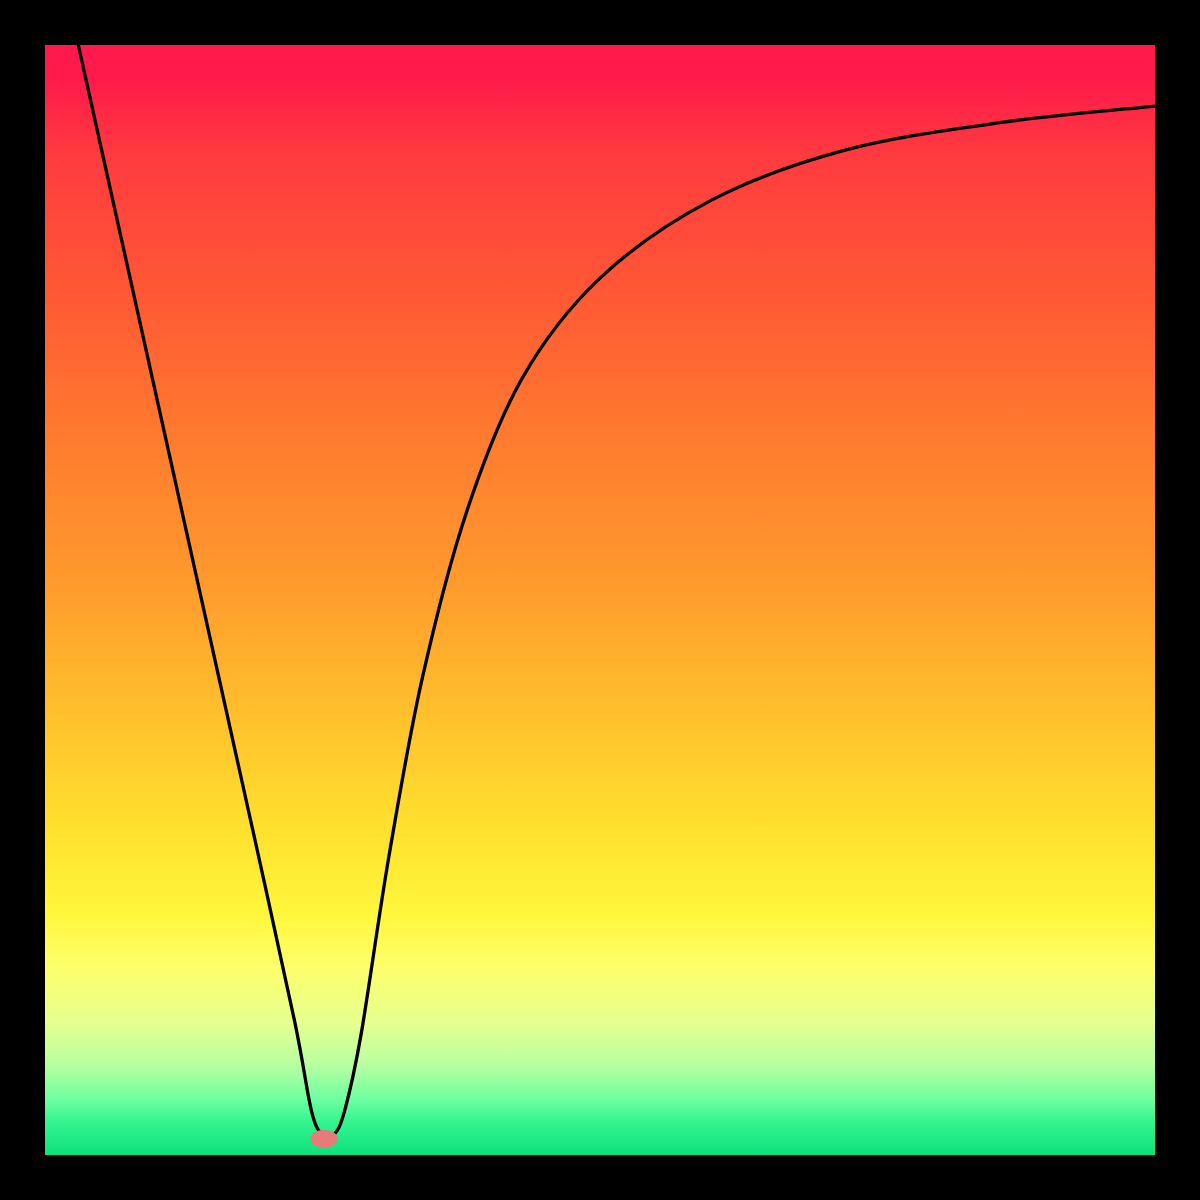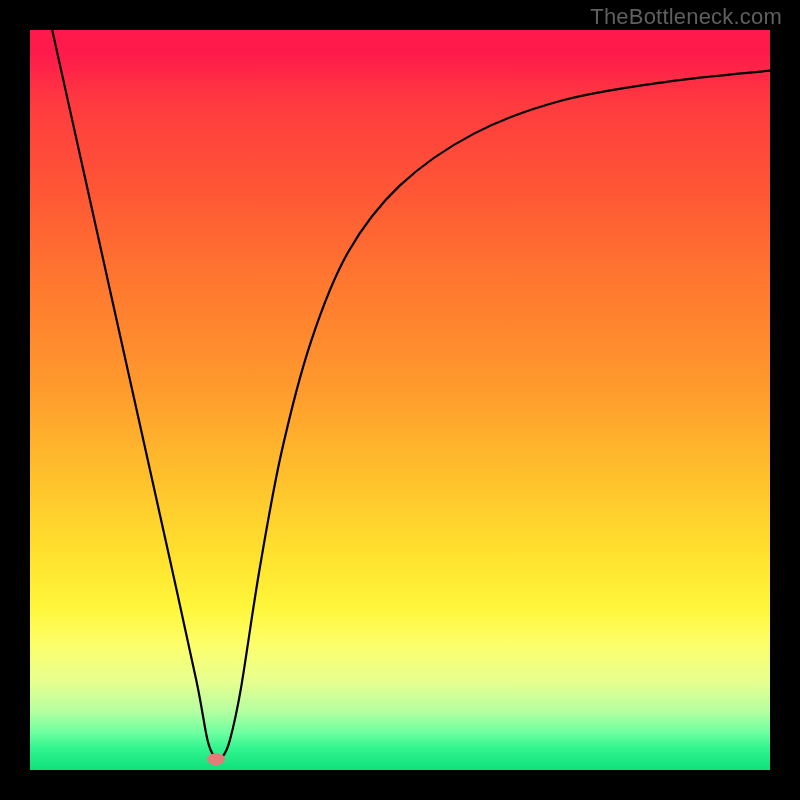--- a/index.html
+++ b/index.html
@@ -69,21 +69,20 @@
     position: absolute;
     background: #e97a7a;
     border-radius: 50%;
     transform: translate(-50%, -50%);
   }
 </style>
 </head>
 <body>
 
 <div class="frame">
-  <div class="watermark">TheBottleneck.com</div>
   <div class="plot">
     <div class="gradient"></div>
     <svg class="curve" viewBox="0 0 100 100" preserveAspectRatio="none">
       <path id="curve-path" fill="none" stroke="#000000" stroke-width="2.2" d="M 3 0 C 3.666666666666667 3, 5.666666666666668 12, 7.000000000000001 18 C 8.333333333333334 24, 9.666666666666666 30, 11 36 C 12.333333333333334 42, 13.666666666666666 48, 15 54 C 16.333333333333332 60, 17.75 66.33333333333333, 19 72 C 20.25 77.66666666666667, 21.666666666666668 84, 22.5 88 C 23.333333333333332 92, 23.583333333333332 94.3, 24 96 C 24.416666666666668 97.7, 24.666666666666668 97.83333333333334, 25 98.2 C 25.333333333333332 98.56666666666666, 25.666666666666668 98.56666666666666, 26 98.2 C 26.333333333333332 97.83333333333334, 26.583333333333336 97.53333333333333, 27 96 C 27.416666666666664 94.46666666666667, 27.83333333333333 92.83333333333333, 28.499999999999996 89 C 29.166666666666664 85.16666666666667, 30.083333333333332 78.33333333333333, 31 73 C 31.916666666666668 67.66666666666667, 32.833333333333336 62.166666666666664, 34 57 C 35.166666666666664 51.833333333333336, 36.5 46.50000000000001, 38 42.00000000000001 C 39.5 37.50000000000001, 41 33.5, 43 30 C 45 26.5, 47.166666666666664 23.666666666666668, 50 21 C 52.833333333333336 18.333333333333332, 56.333333333333336 15.916666666666666, 60 14 C 63.666666666666664 12.083333333333334, 67.66666666666667 10.666666666666666, 72 9.5 C 76.33333333333333 8.333333333333334, 81.33333333333333 7.666666666666667, 86 7 C 90.66666666666667 6.333333333333333, 97.66666666666667 5.75, 100 5.5" style="vector-effect: non-scaling-stroke;"></path>
     </svg>
     <div class="marker" id="marker" style="left: 25.2%; top: 98.5%; width: 18px; height: 11.7px; background: rgb(233, 122, 122);"></div>
   </div>
 </div>
 
 </body></html>

